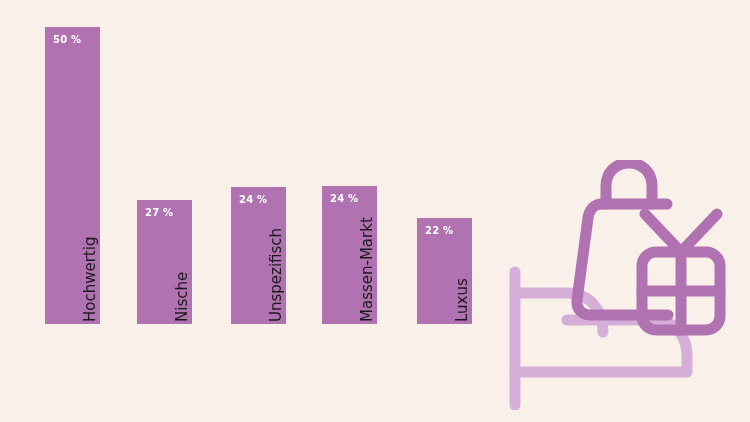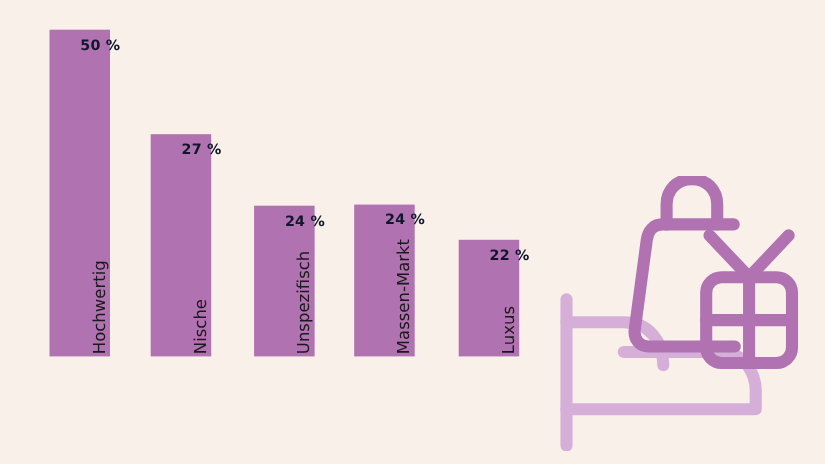--- a/index.html
+++ b/index.html
@@ -36,27 +36,26 @@
     position: absolute;
     left: 0;
     bottom: 0;
     width: 55px;
     background: #B072B0;
   }
   .bar-value {
     position: absolute;
     left: 8px;
     top: 8px;
-    color: #0f172a;
-    font-size: 13px;
+    color: #ffffff;
+    font-size: 10px;
     font-weight: bold;
     letter-spacing: 0.2px;
     white-space: nowrap;
     line-height: 1;
-    margin-left: 20px;
   }
   .bar-cat {
     position: absolute;
     bottom: 0;
     left: 55px;
     transform-origin: left bottom;
     transform: rotate(-90deg);
     white-space: nowrap;
     color: #1A1A1A;
     font-size: 15px;
@@ -84,21 +83,21 @@
   <div id="chart">
 
     <div class="bar-group" style="left:45px;">
       <div class="bar" style="height:297px;">
         <span class="bar-value">50 %</span>
       </div>
       <span class="bar-cat">Hochwertig</span>
     </div>
 
     <div class="bar-group" style="left:137px;">
-      <div class="bar" style="height:202px;">
+      <div class="bar" style="height:124px;">
         <span class="bar-value">27 %</span>
       </div>
       <span class="bar-cat">Nische</span>
     </div>
 
     <div class="bar-group" style="left:231px;">
       <div class="bar" style="height:137px;">
         <span class="bar-value">24 %</span>
       </div>
       <span class="bar-cat">Unspezifisch</span>

